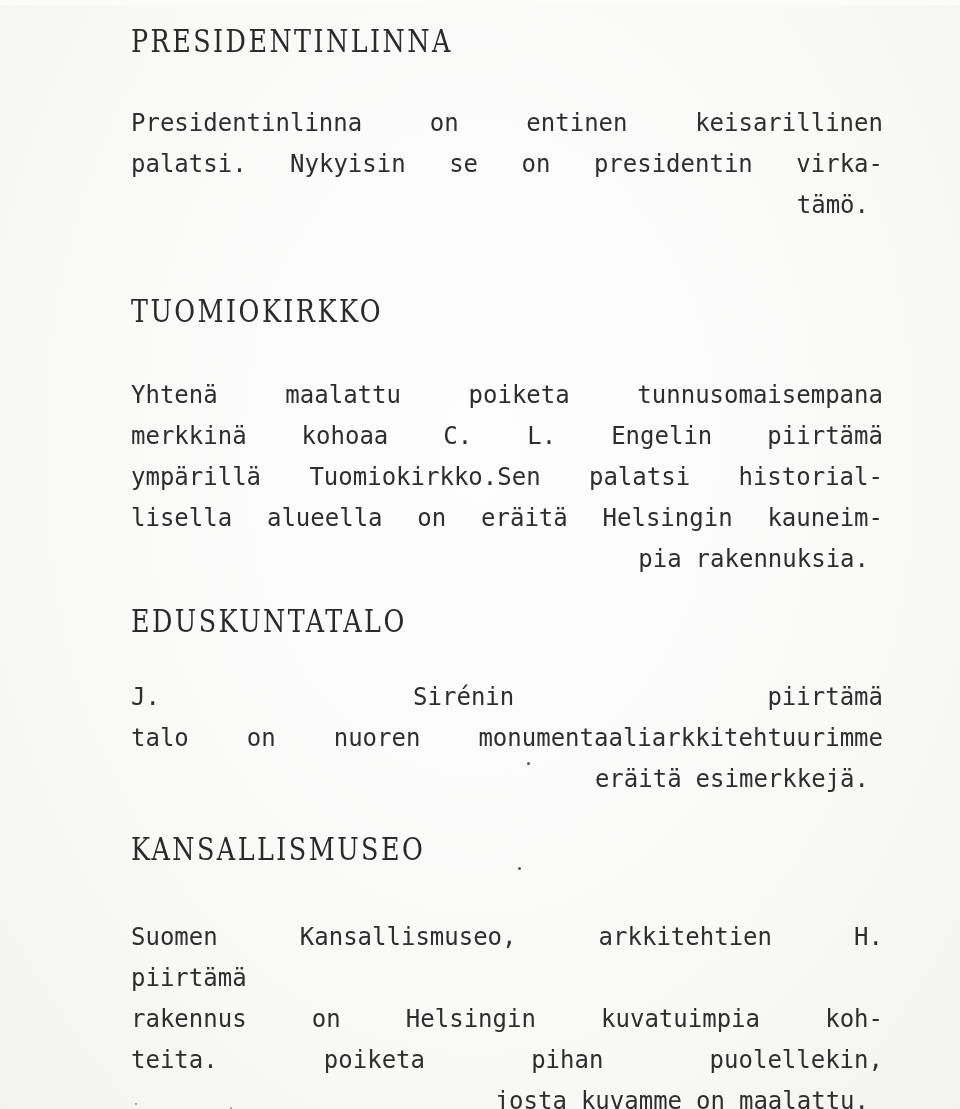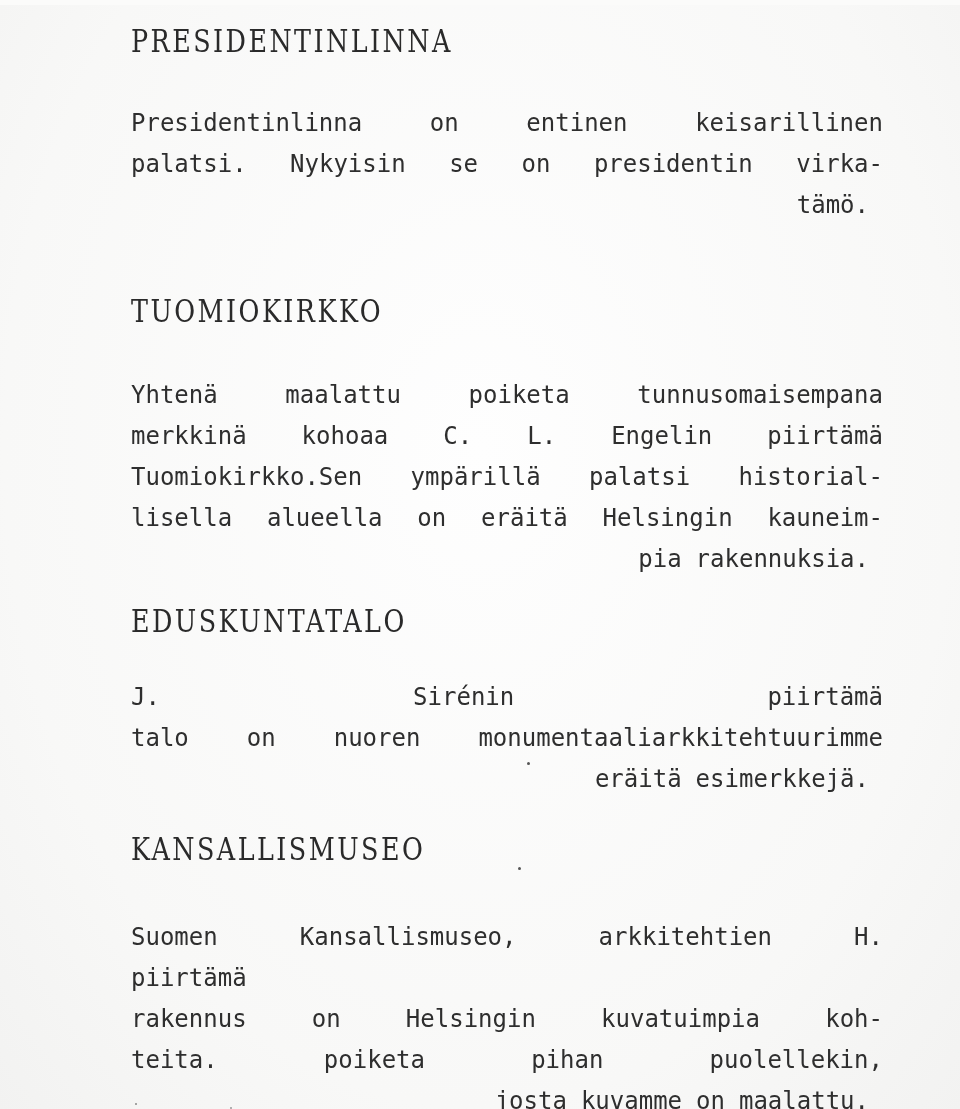--- a/index.html
+++ b/index.html
@@ -96,22 +96,22 @@
     </div>
     <div class="body-line">
       <span>merkkinä</span>
       <span>kohoaa</span>
       <span>C.</span>
       <span>L.</span>
       <span>Engelin</span>
       <span>piirtämä</span>
     </div>
     <div class="body-line">
+      <span>ympärillä</span>
       <span>Tuomiokirkko.Sen</span>
-      <span>ympärillä</span>
       <span>palatsi</span>
       <span>historial-</span>
     </div>
     <div class="body-line">
       <span>lisella</span>
       <span>alueella</span>
       <span>on</span>
       <span>eräitä</span>
       <span>Helsingin</span>
       <span>kauneim-</span>

